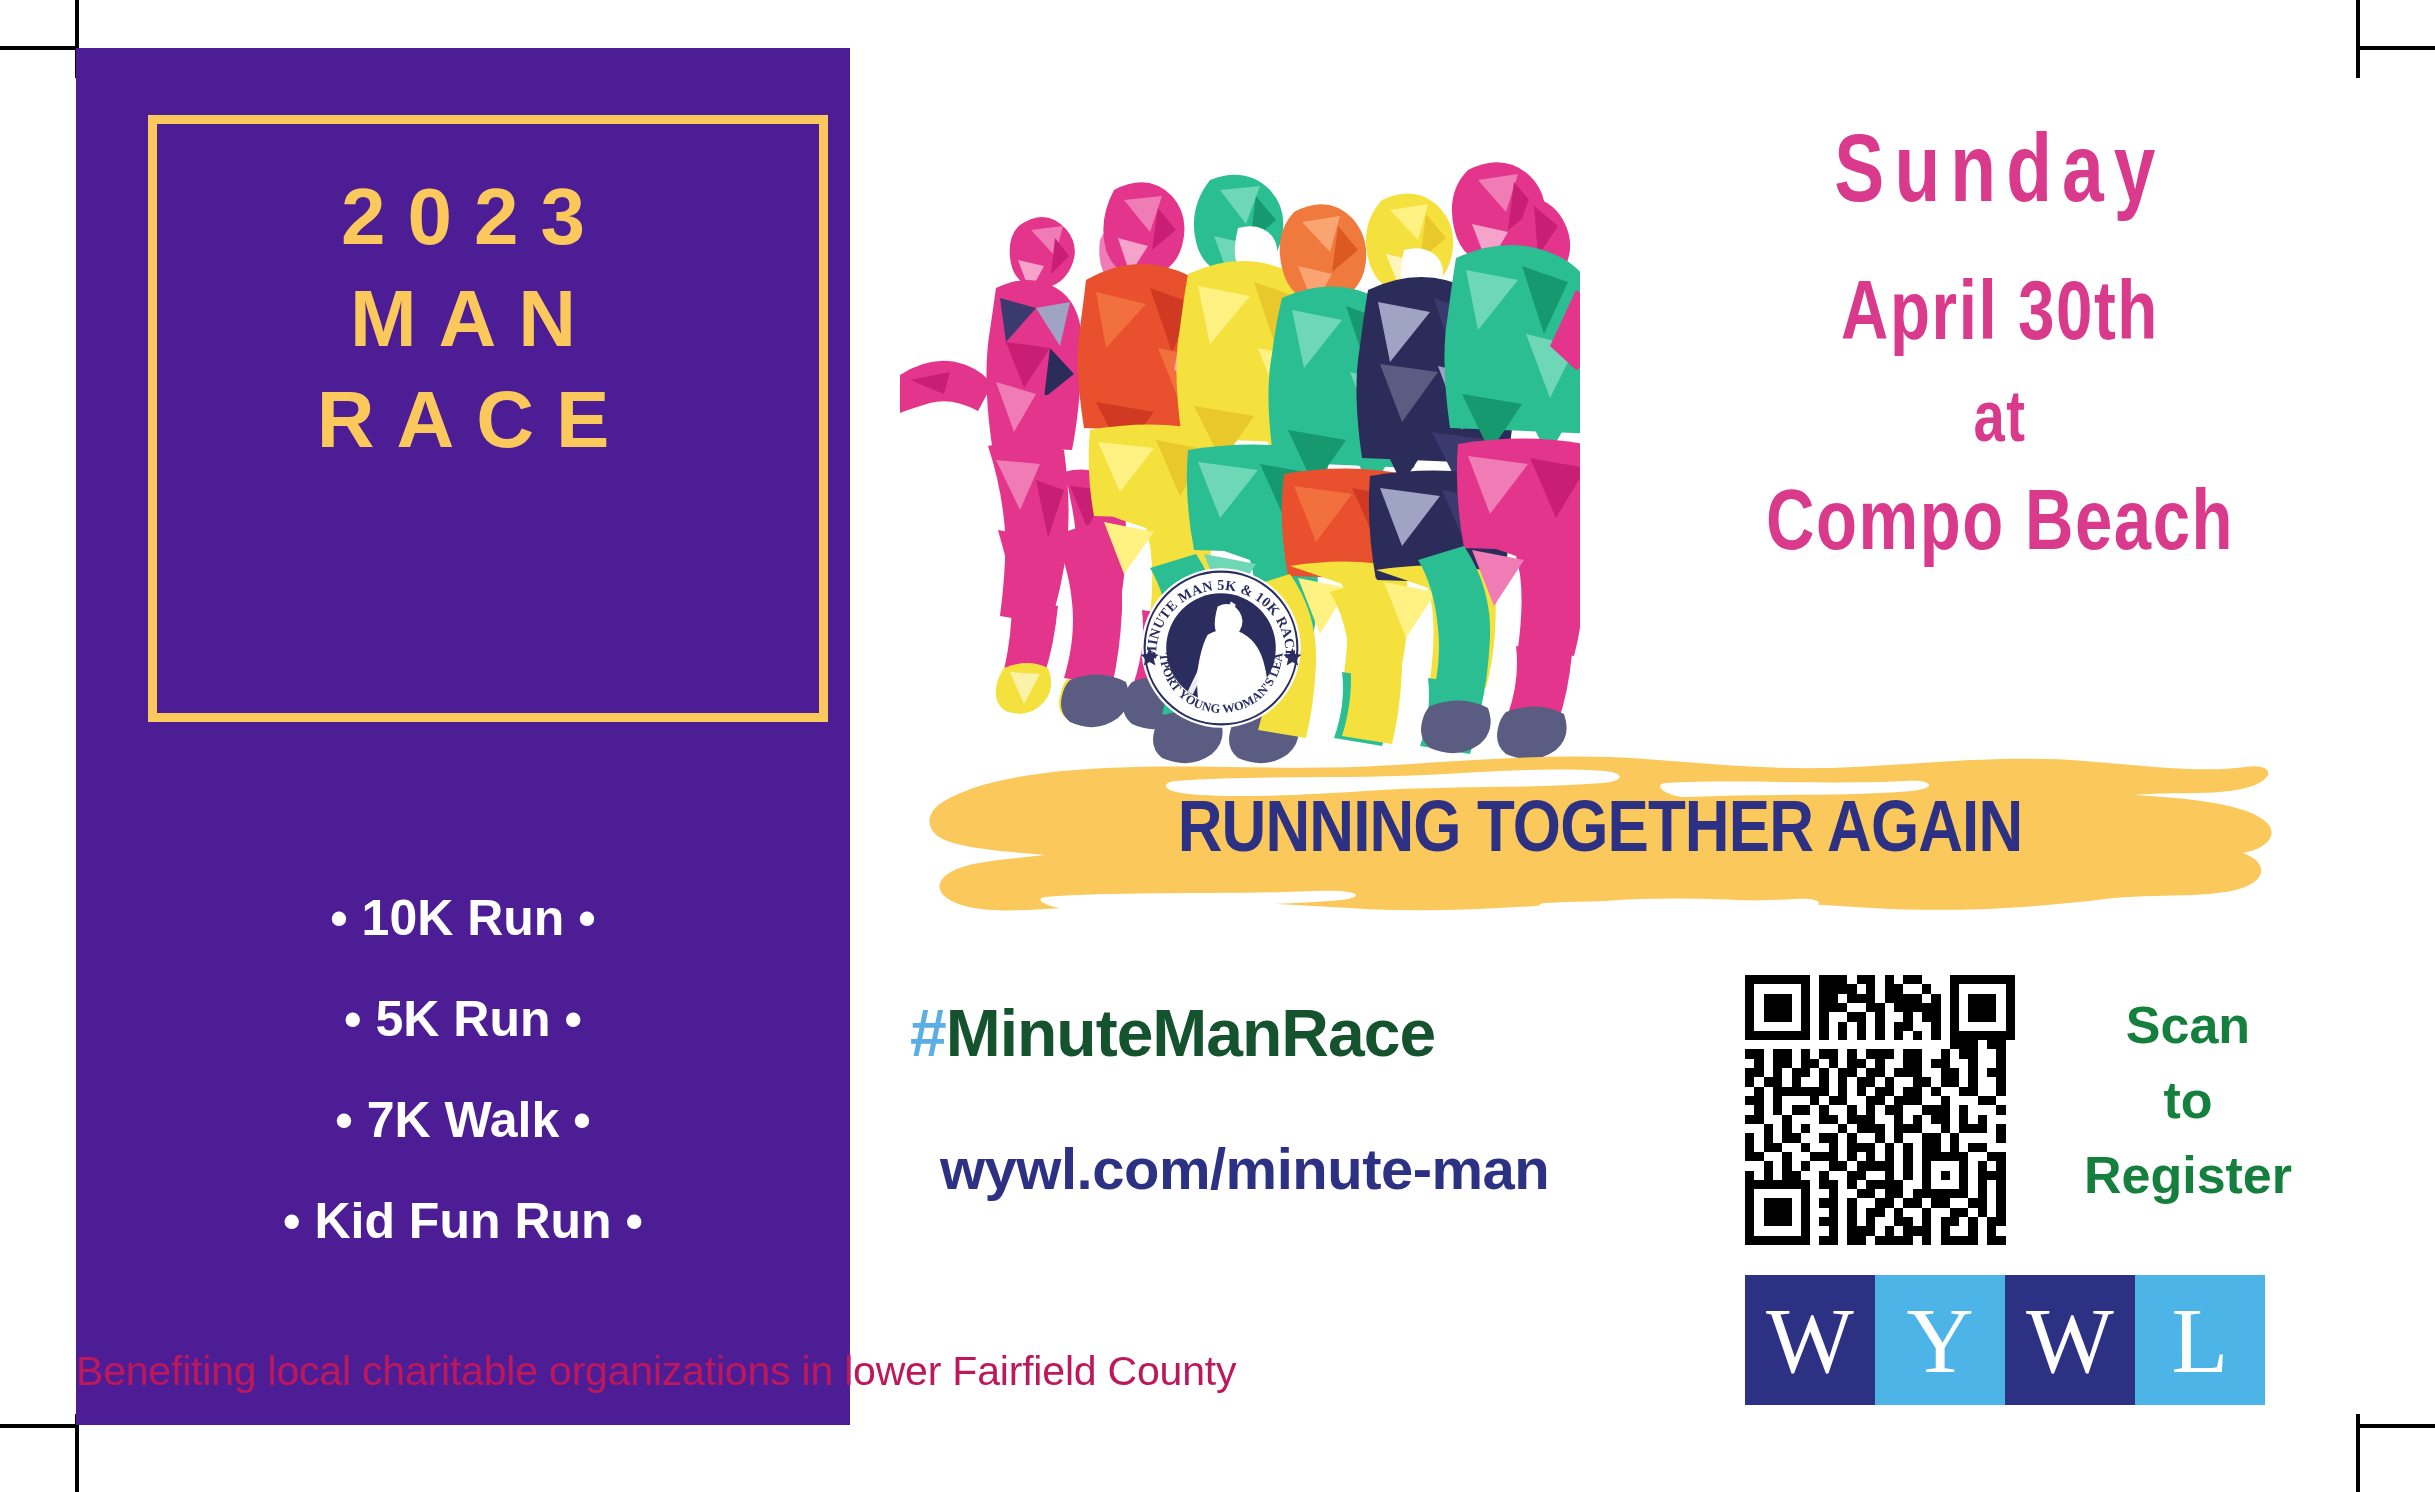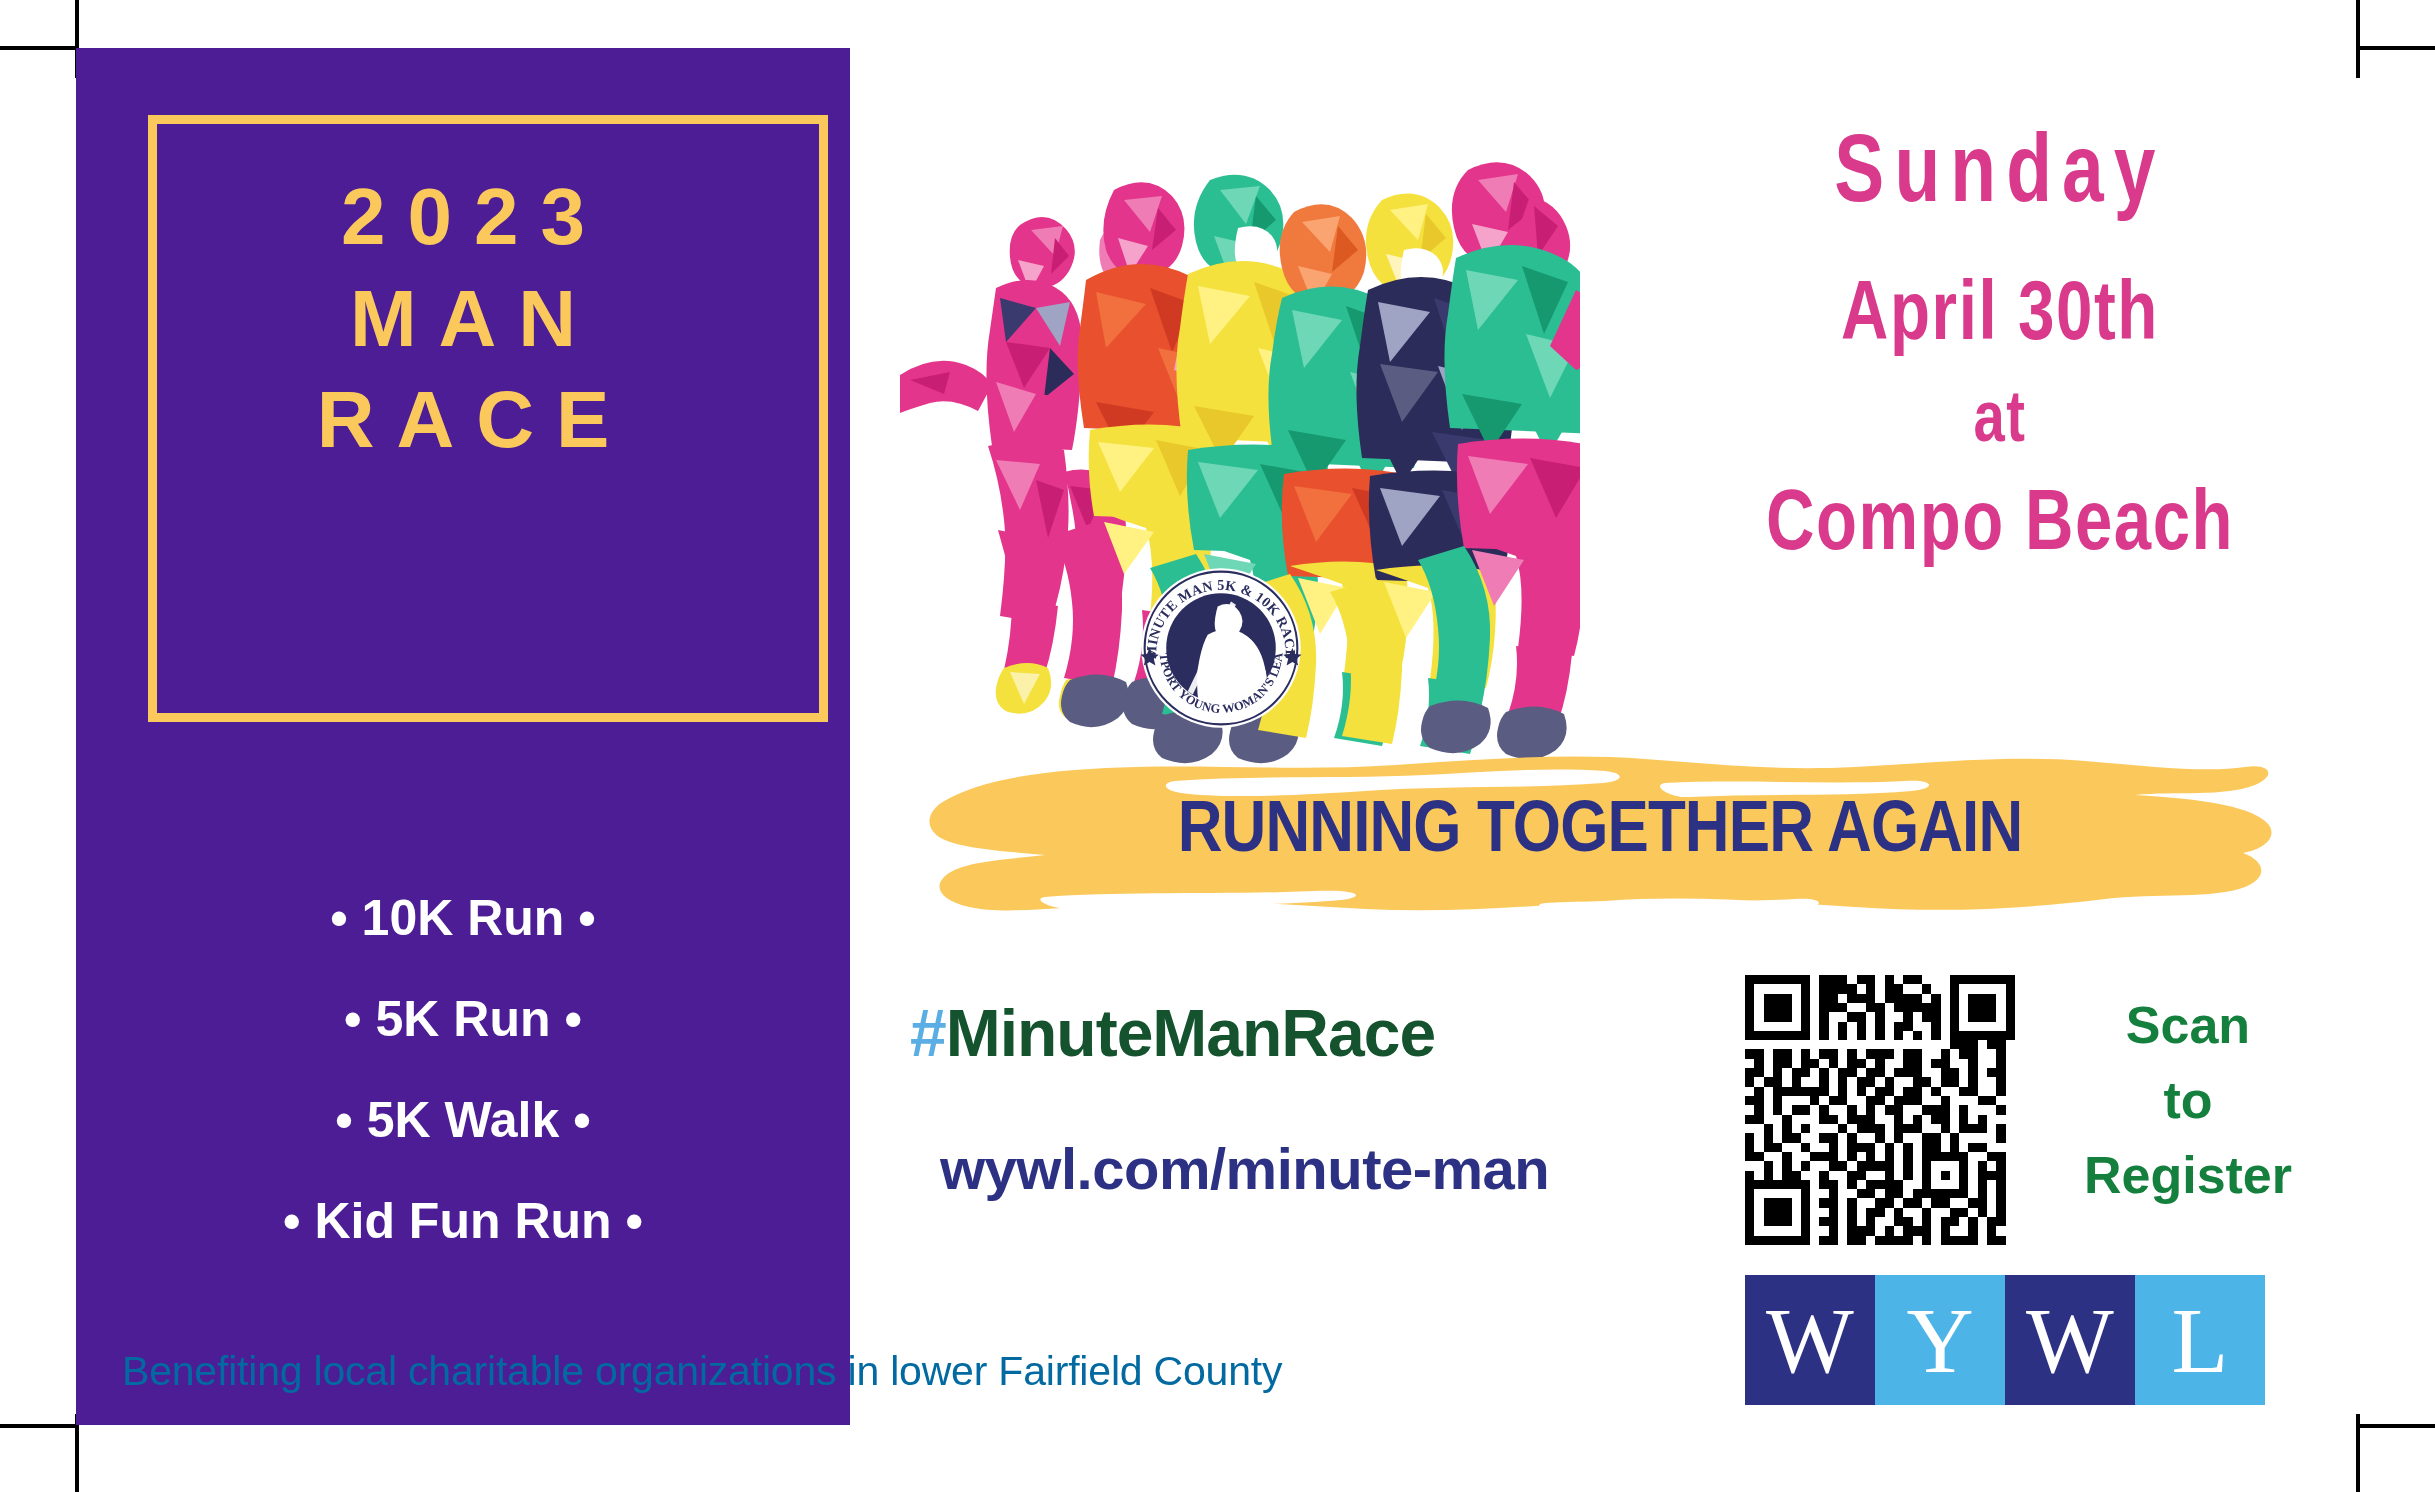--- a/index.html
+++ b/index.html
@@ -73,26 +73,25 @@
     line-height: 1.0;
     margin-bottom: 51px;
     white-space: nowrap;
   }
 
   #benefit-line {
     position: absolute;
     left: 76px;
     top: 1348px;
     width: 1420px;
-    color: #0369a1;
+    color: #be185d;
     font-size: 41px;
     font-weight: 400;
     white-space: nowrap;
     letter-spacing: -0.2px;
-    padding-left: 46px;
   }
 
   
   #runners {
     position: absolute;
     left: 900px;
     top: 130px;
     width: 680px;
     height: 640px;
   }
@@ -263,21 +262,21 @@
 
   <div id="title-stack">
     <span class="tline">2023</span>
     <span class="tline">MAN</span>
     <span class="tline">RACE</span>
   </div>
 
   <div id="event-list">
     <span class="evt">• 10K Run •</span>
     <span class="evt">• 5K Run •</span>
-    <span class="evt">• 5K Walk •</span>
+    <span class="evt">• 7K Walk •</span>
     <span class="evt">• Kid Fun Run •</span>
   </div>
 </div>
 
 <div id="benefit-line">Benefiting local charitable organizations in lower Fairfield County</div>
 
 <svg id="runners" viewBox="0 0 680 640" xmlns="http://www.w3.org/2000/svg">
 
   <g>
     <path d="M120 95 q26 -18 46 4 q16 19 3 42 q-12 20 -35 16 q-22 -5 -24 -30 q-2 -22 10 -32 z" fill="#E3358C"></path>

